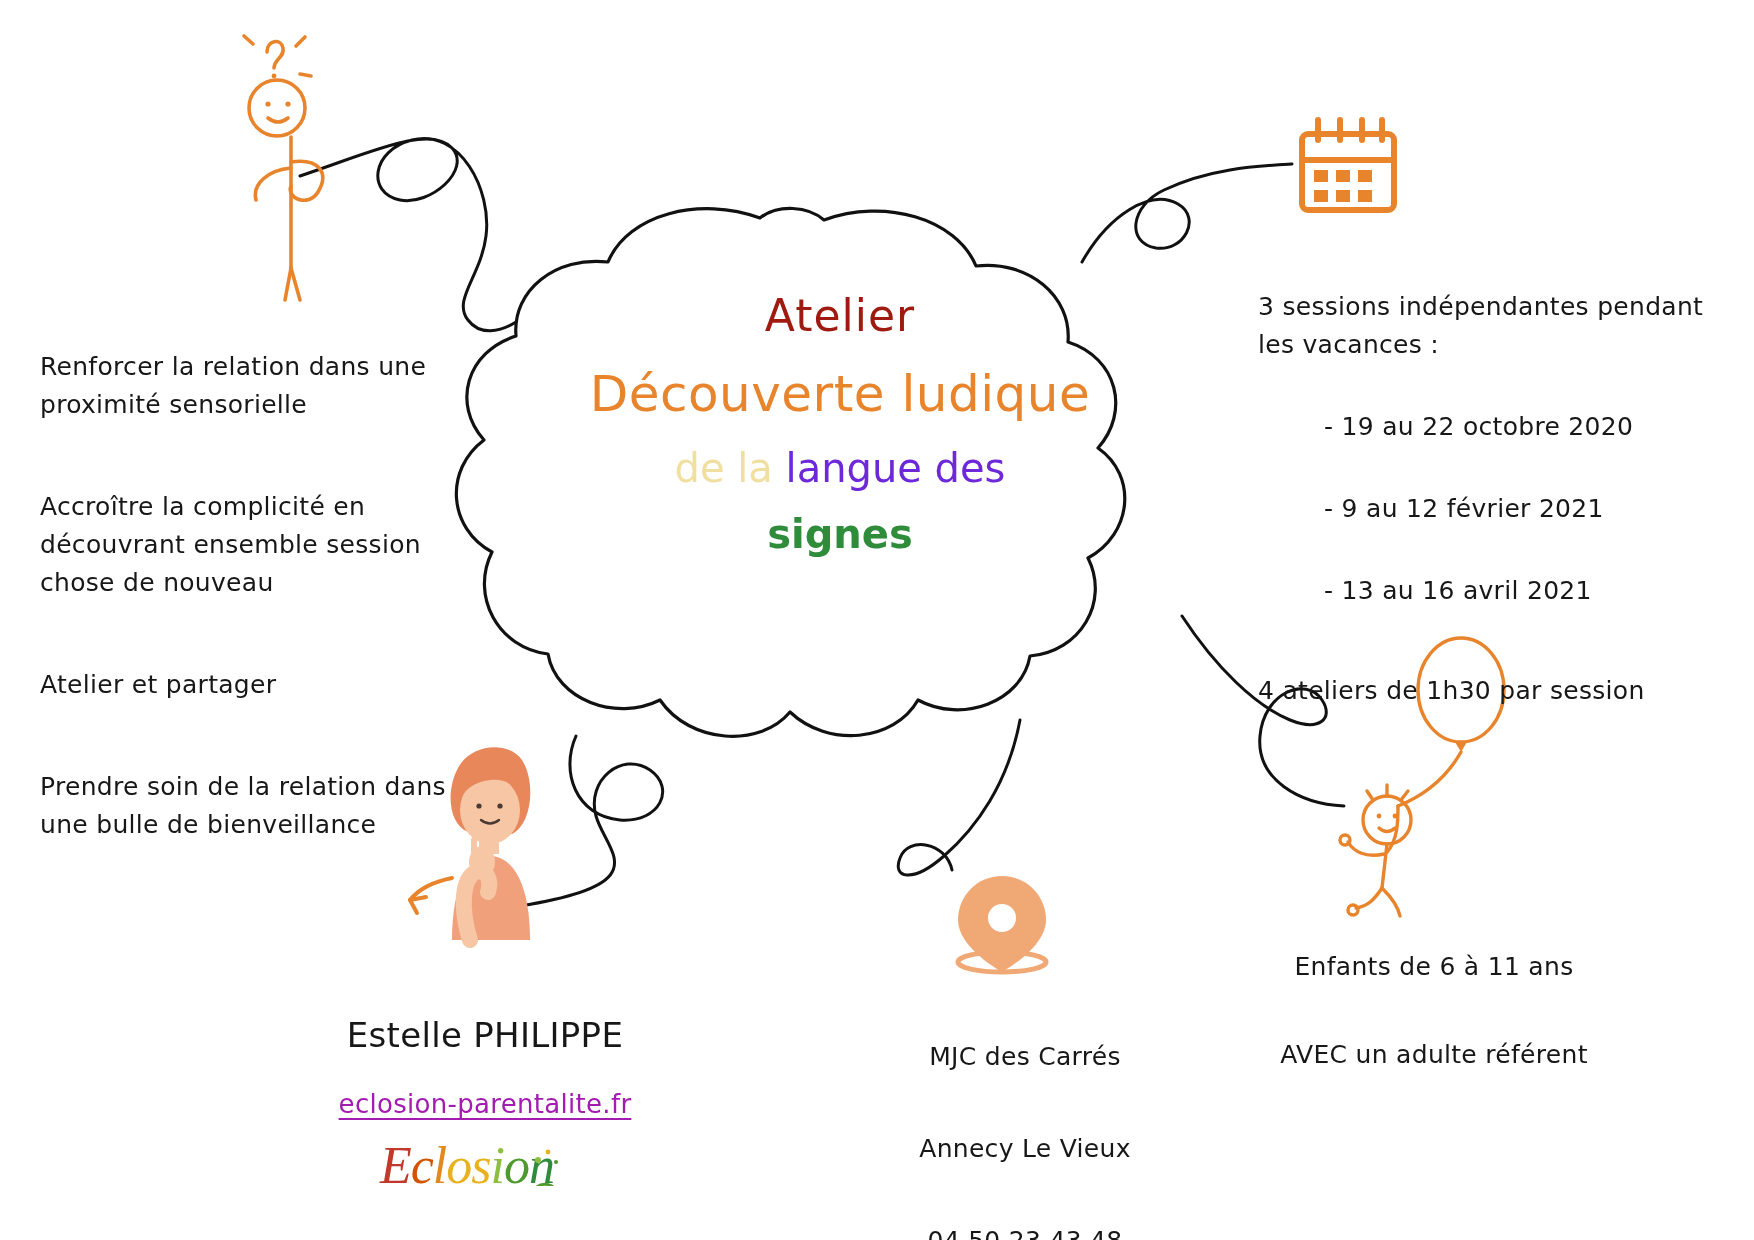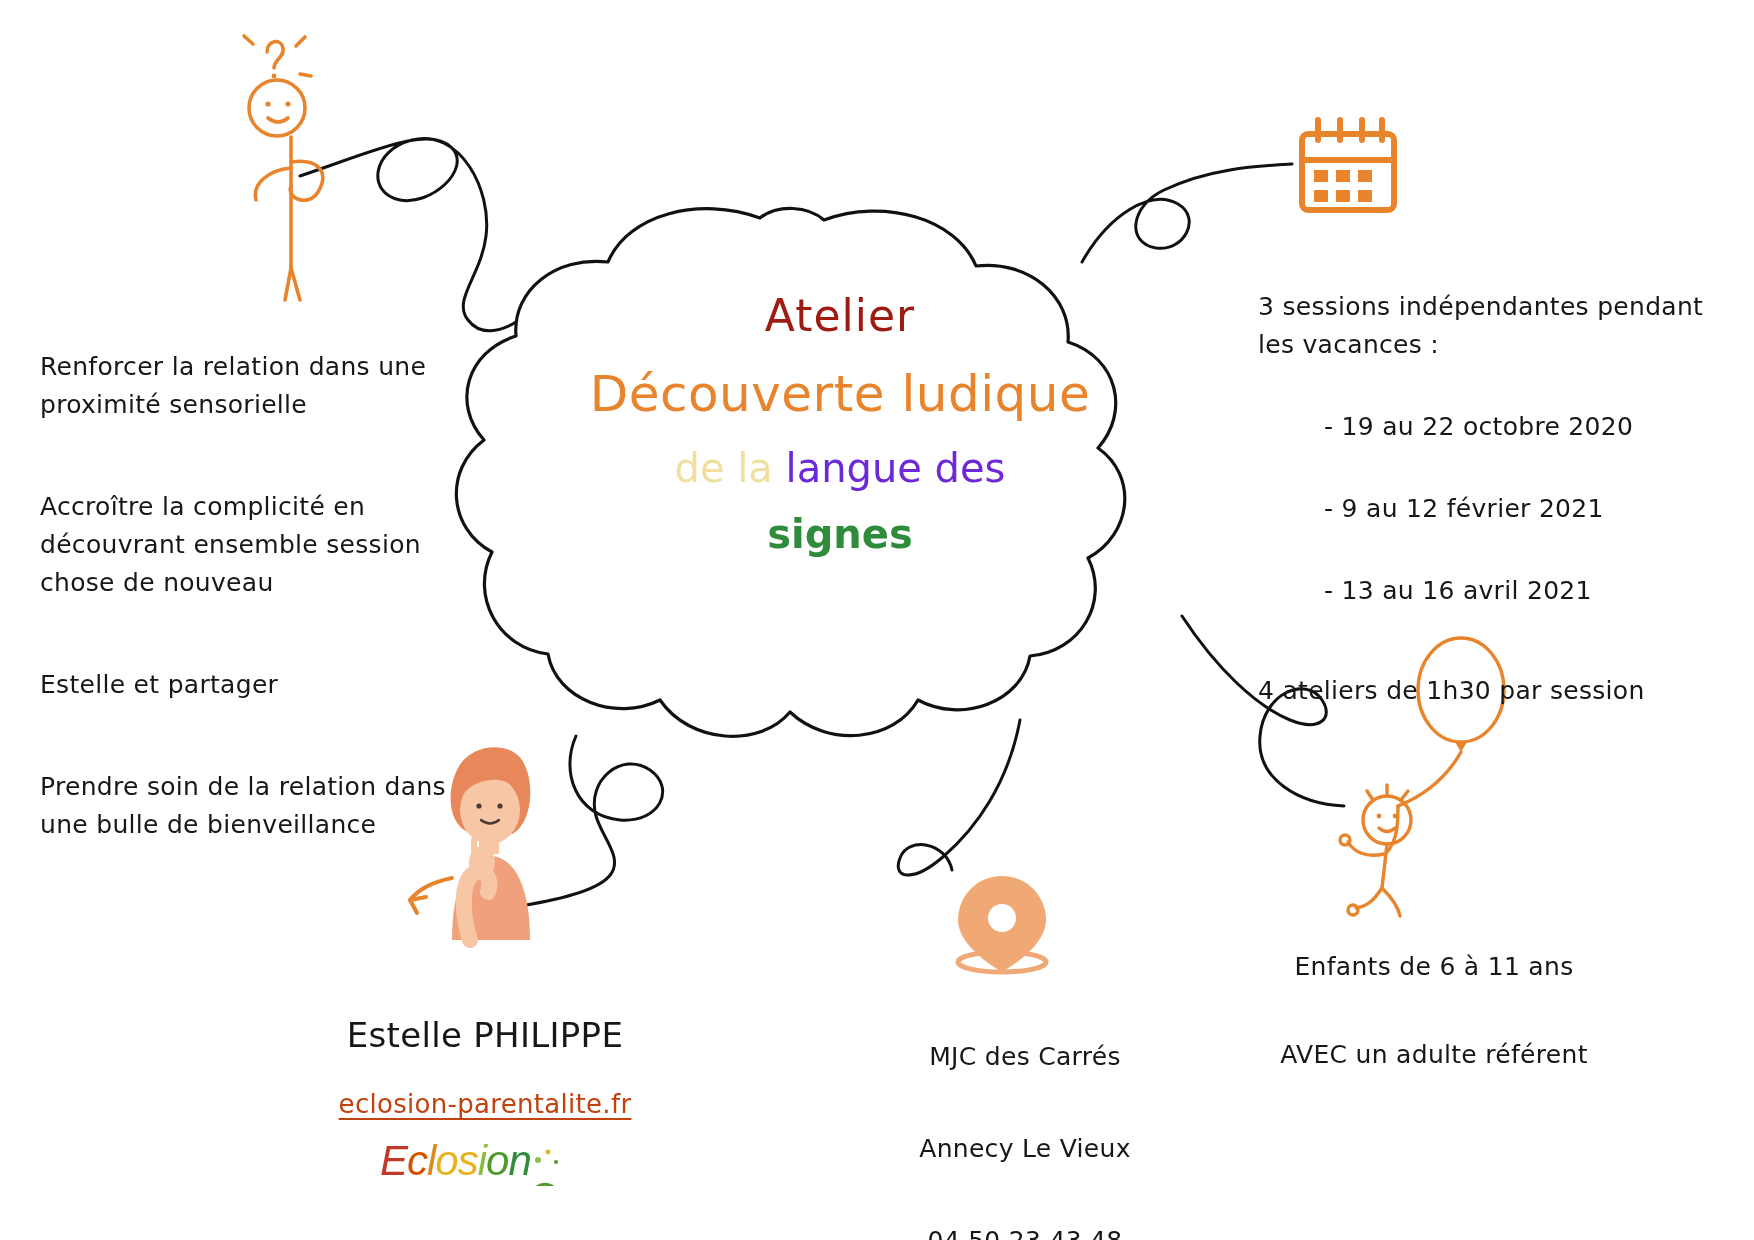--- a/index.html
+++ b/index.html
@@ -86,21 +86,21 @@
     text-align: center;
     font-size: 34px;
     color: #171717;
   }
   #presenter-site {
     left: 270px;
     top: 1085px;
     width: 430px;
     text-align: center;
     font-size: 26px;
-    color: #c2410c;
+    color: #a21caf;
     text-decoration: underline;
     text-underline-offset: 5px;
   }
 
   
   #cloud-title {
     position: absolute;
     left: 520px;
     top: 290px;
     width: 640px;
@@ -133,22 +133,22 @@
 
   
   #logo {
     position: absolute;
     left: 380px;
     top: 1140px;
     width: 230px;
     height: 72px;
   }
   #logo .word {
-    font-family: Liberation Sans, sans-serif;
-    font-size: 42px;
+    font-family: Liberation Serif, serif;
+    font-size: 52px;
     font-style: italic;
     letter-spacing: -1px;
     line-height: 1;
   }
   .lg-e { color: #c0392b; }
   .lg-c { color: #d35400; }
   .lg-l { color: #e08a1e; }
   .lg-o { color: #e8b21e; }
   .lg-s { color: #e8b21e; }
   .lg-i { color: #8cbf3f; }
@@ -310,21 +310,21 @@
   <div id="cloud-title">
     <div class="l1">Atelier</div>
     <div class="l2">Découverte ludique</div>
     <div class="l3"><span class="soft">de la </span><span class="strong">langue des</span></div>
     <div class="l4">signes</div>
   </div>
 
   <div id="benefits" class="txt">
     <div class="para">Renforcer la relation dans une proximité sensorielle</div>
     <div class="para">Accroître la complicité en découvrant ensemble session chose de nouveau</div>
-    <div class="para">Estelle et partager</div>
+    <div class="para">Atelier et partager</div>
     <div class="para">Prendre soin de la relation dans une bulle de bienveillance</div>
   </div>
 
   <div id="sessions" class="txt">
     <div class="line">3 sessions indépendantes pendant les vacances :</div>
     <div class="line indent">- 19 au 22 octobre 2020</div>
     <div class="line indent">- 9 au 12 février 2021</div>
     <div class="line indent">- 13 au 16 avril 2021</div>
     <div class="line spacer-top">4 ateliers de 1h30 par session</div>
   </div>

